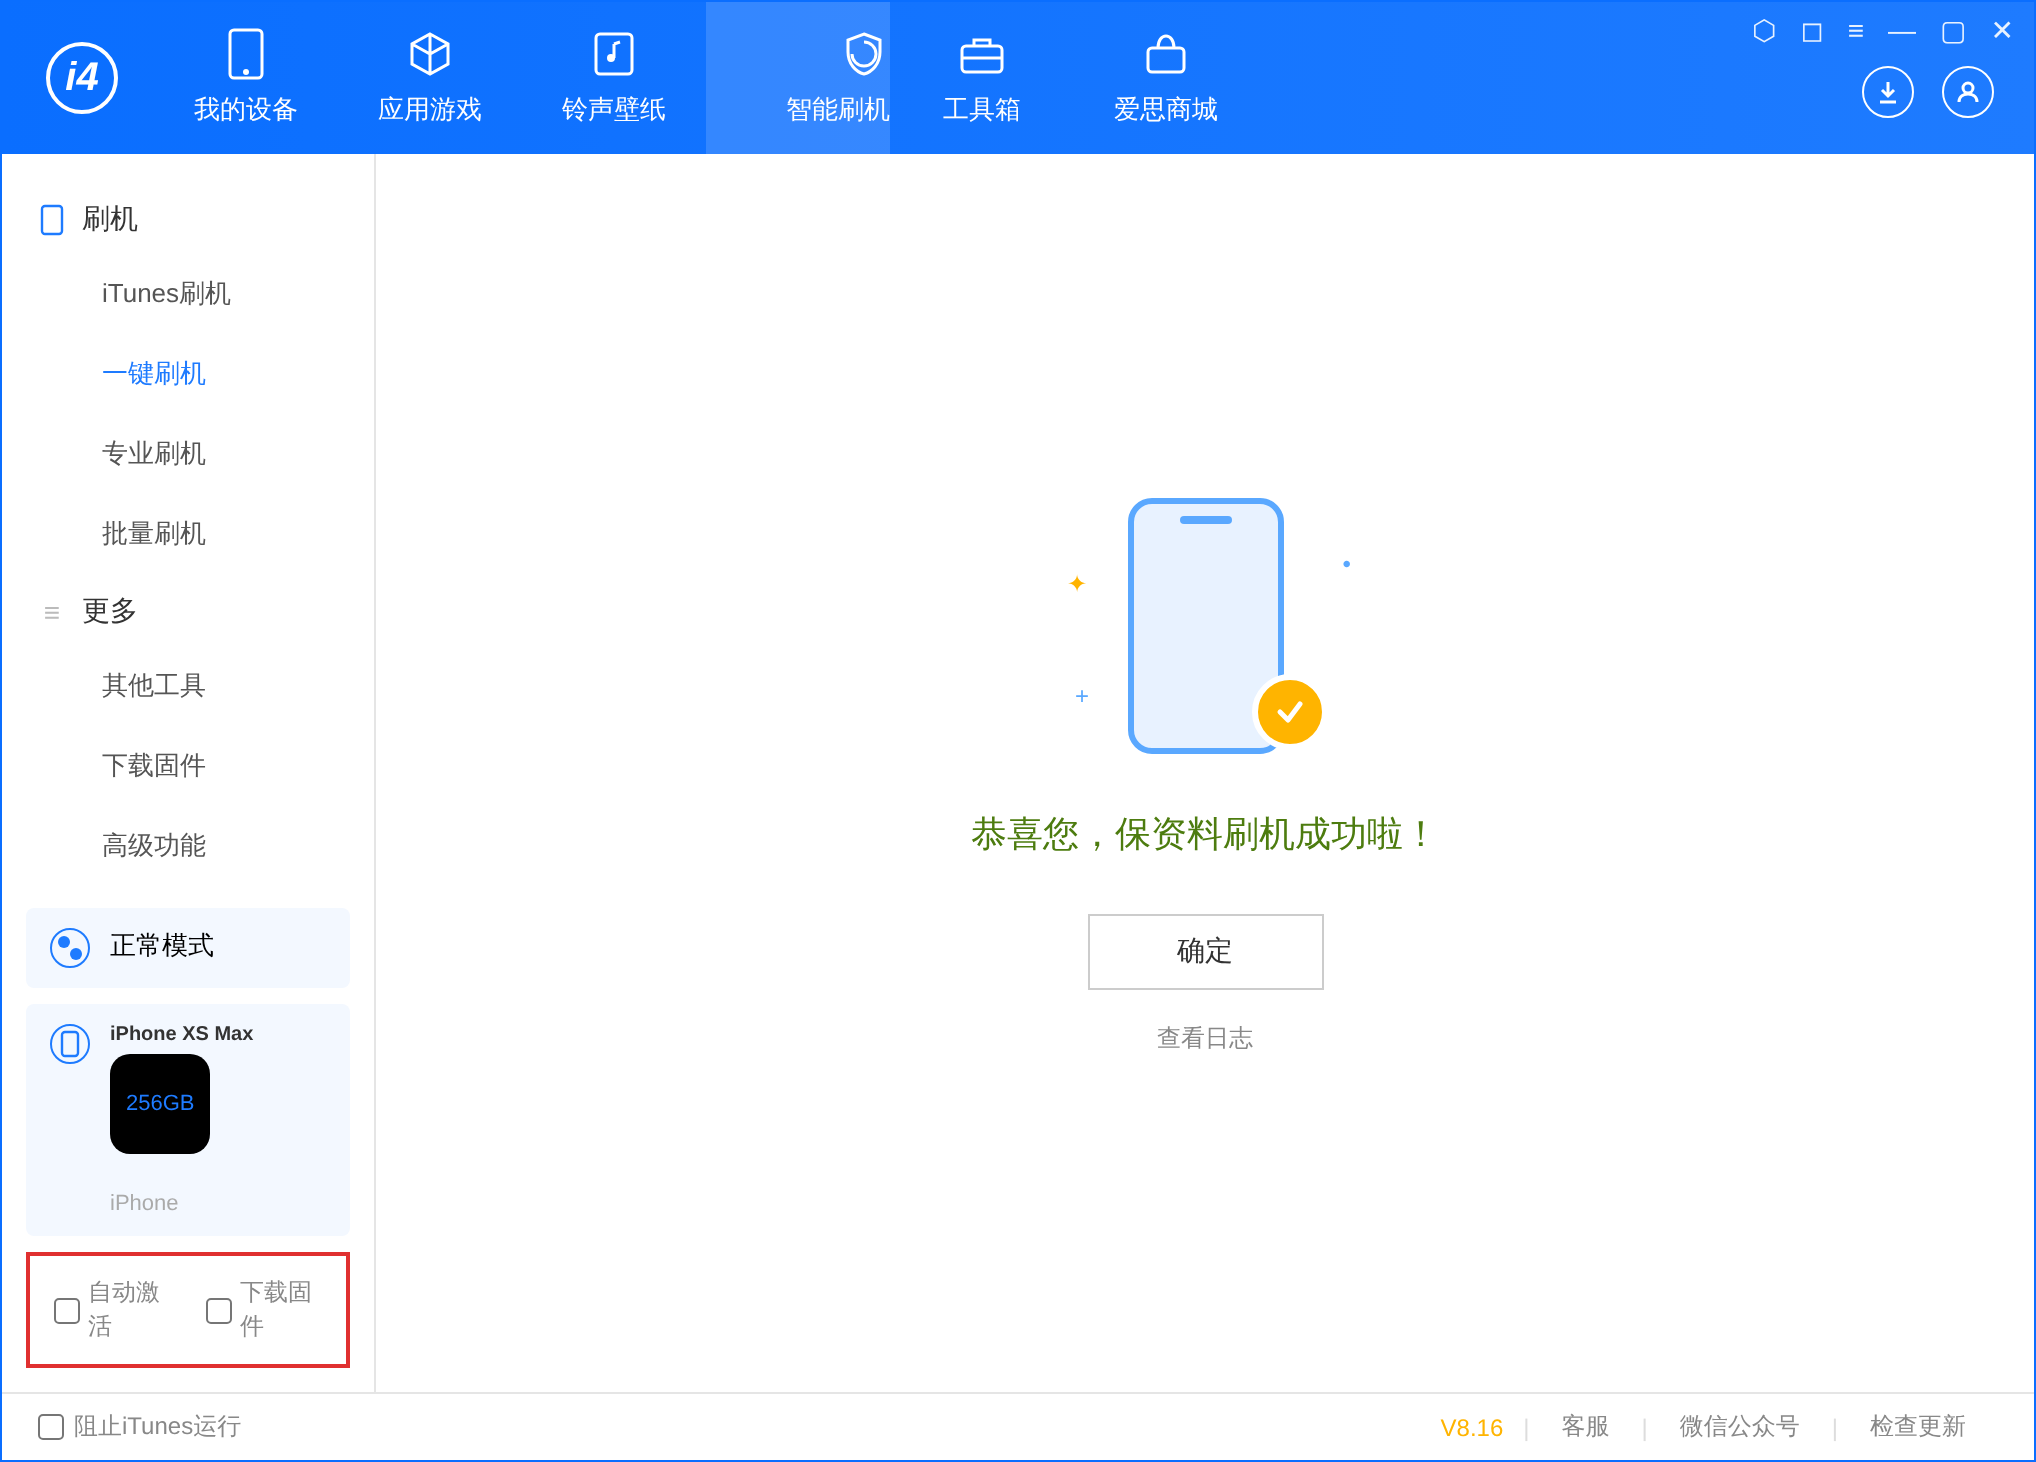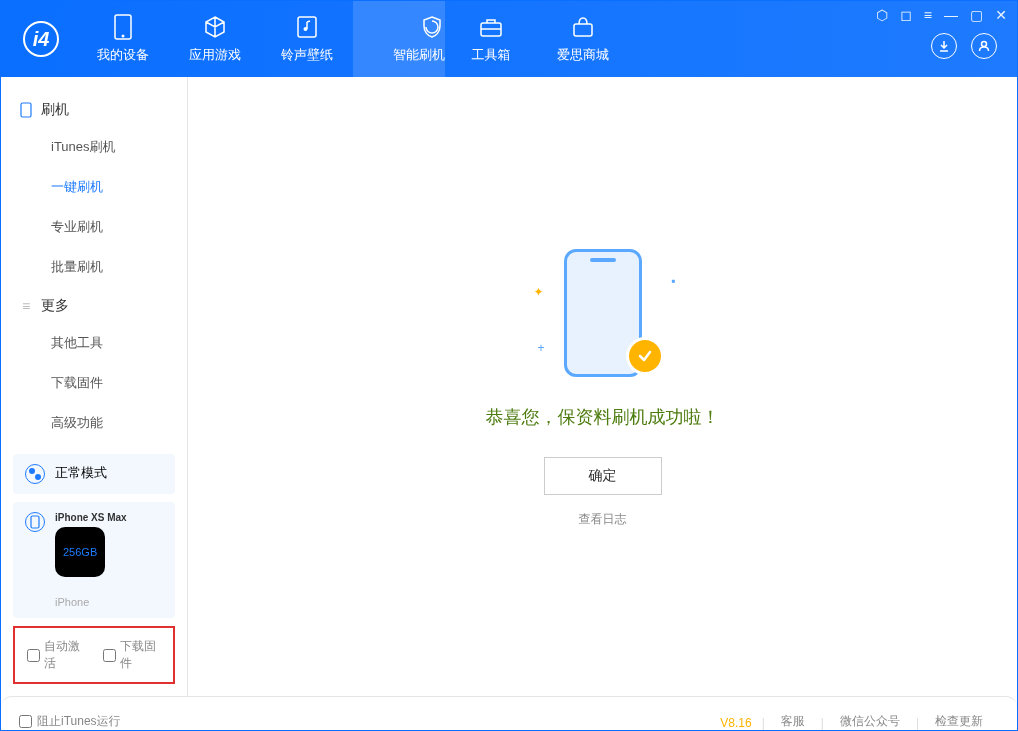--- a/index.html
+++ b/index.html
@@ -55,21 +55,21 @@
 .check-badge svg { fill:#fff; }
 .sparkle { position:absolute; color:#ffb400; font-size:12px; }
 .sparkle.s1 { left:6px; top:40px; }
 .sparkle.s2 { right:2px; top:30px; color:#5aa8ff; }
 .sparkle.s3 { left:10px; bottom:30px; color:#5aa8ff; }
 .result-text { font-size: 18px; color: #4d7c0f; margin-bottom: 28px; }
 .ok-btn { border: 1px solid #ccc; background:#fff; padding: 9px 44px; font-size: 14px; color:#333; cursor:pointer; margin-bottom: 16px; }
 .log-link { font-size: 12px; color: #888; cursor: pointer; }
 
 
-.footer { height: 34px; border-top: 1px solid #e5e5e5; display: flex; align-items: flex-end; padding: 0 18px; font-size: 12px; color: #888; border-radius: 11px; }
+.footer { height: 34px; border-top: 1px solid #e5e5e5; display: flex; align-items: center; padding: 0 18px; font-size: 12px; color: #888; }
 .footer label { display:flex; align-items:center; gap:5px; cursor:pointer; }
 .footer .spacer { flex: 1; }
 .footer .flink { padding: 0 16px; cursor: pointer; }
 .footer .divider { color:#ddd; }
 .footer .version { color:#ffb400; margin-right:10px; }
 </style>
 </head>
 <body>
 
 <div class="header">

